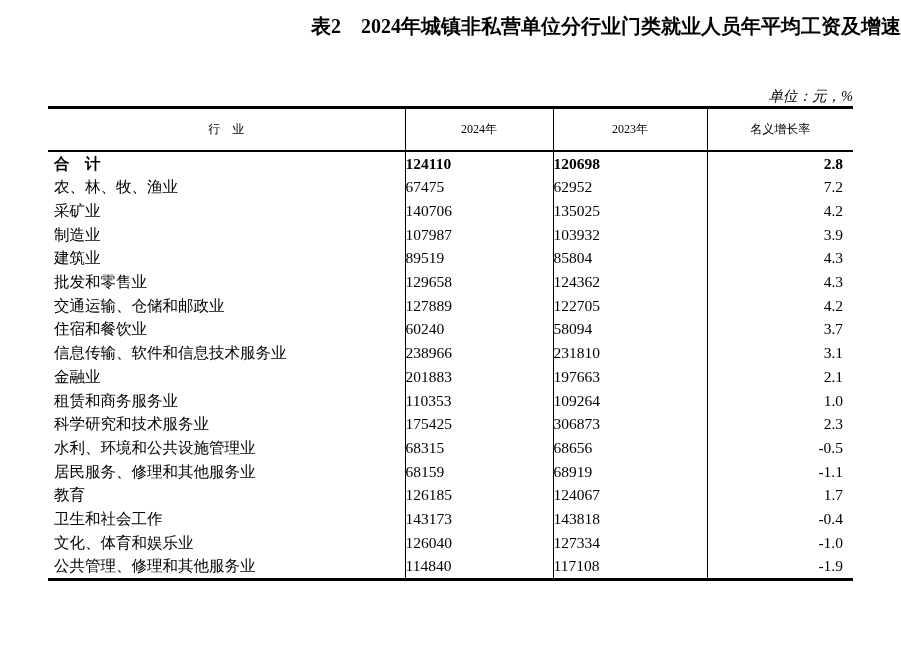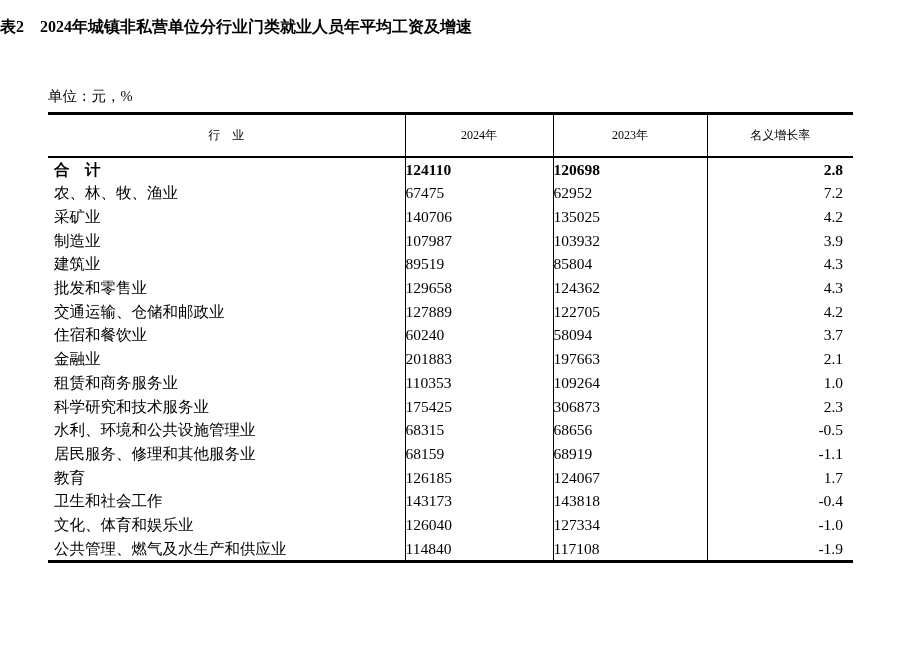--- a/index.html
+++ b/index.html
@@ -6,35 +6,36 @@
   html, body { background: #ffffff; }
   body {
     width: 901px;
     height: 657px;
     color: #000;
     font-family: "Liberation Serif", "DejaVu Serif", serif;
     overflow: hidden;
   }
   .page-title {
     padding-top: 13px;
-    text-align: left;
-    font-size: 16px;
+    text-align: right;
+    font-size: 20px;
     font-weight: bold;
     line-height: 27px;
   }
   .table-area {
     width: 805px;
     margin: 0 auto;
   }
   .unit-note {
     margin-top: 46px;
-    margin-bottom: 6px;
-    text-align: left;
+    margin-bottom: 0;
+    text-align: right;
     font-size: 14.5px;
     line-height: 20px;
+    font-style: italic;
   }
   table.wage-table {
     width: 805px;
     table-layout: fixed;
     border-collapse: collapse;
     border-top: 3px solid #000;
     border-bottom: 3px solid #000;
   }
   table.wage-table th {
     font-weight: normal;
@@ -127,20 +128,26 @@
     <td class="c-num">122705</td>
     <td class="c-rate">4.2</td>
   </tr>
         <tr>
     <td class="c-ind">住宿和餐饮业</td>
     <td class="c-num">60240</td>
     <td class="c-num">58094</td>
     <td class="c-rate">3.7</td>
   </tr>
         <tr>
+    <td class="c-ind">信息传输、软件和信息技术服务业</td>
+    <td class="c-num">238966</td>
+    <td class="c-num">231810</td>
+    <td class="c-rate">3.1</td>
+  </tr>
+        <tr>
     <td class="c-ind">金融业</td>
     <td class="c-num">201883</td>
     <td class="c-num">197663</td>
     <td class="c-rate">2.1</td>
   </tr>
         <tr>
     <td class="c-ind">租赁和商务服务业</td>
     <td class="c-num">110353</td>
     <td class="c-num">109264</td>
     <td class="c-rate">1.0</td>
@@ -175,20 +182,20 @@
     <td class="c-num">143818</td>
     <td class="c-rate">-0.4</td>
   </tr>
         <tr>
     <td class="c-ind">文化、体育和娱乐业</td>
     <td class="c-num">126040</td>
     <td class="c-num">127334</td>
     <td class="c-rate">-1.0</td>
   </tr>
         <tr>
-    <td class="c-ind">公共管理、燃气及水生产和供应业</td>
+    <td class="c-ind">公共管理、修理和其他服务业</td>
     <td class="c-num">114840</td>
     <td class="c-num">117108</td>
     <td class="c-rate">-1.9</td>
   </tr>
       </tbody>
   </table>
 </div>
 
 </body></html>

